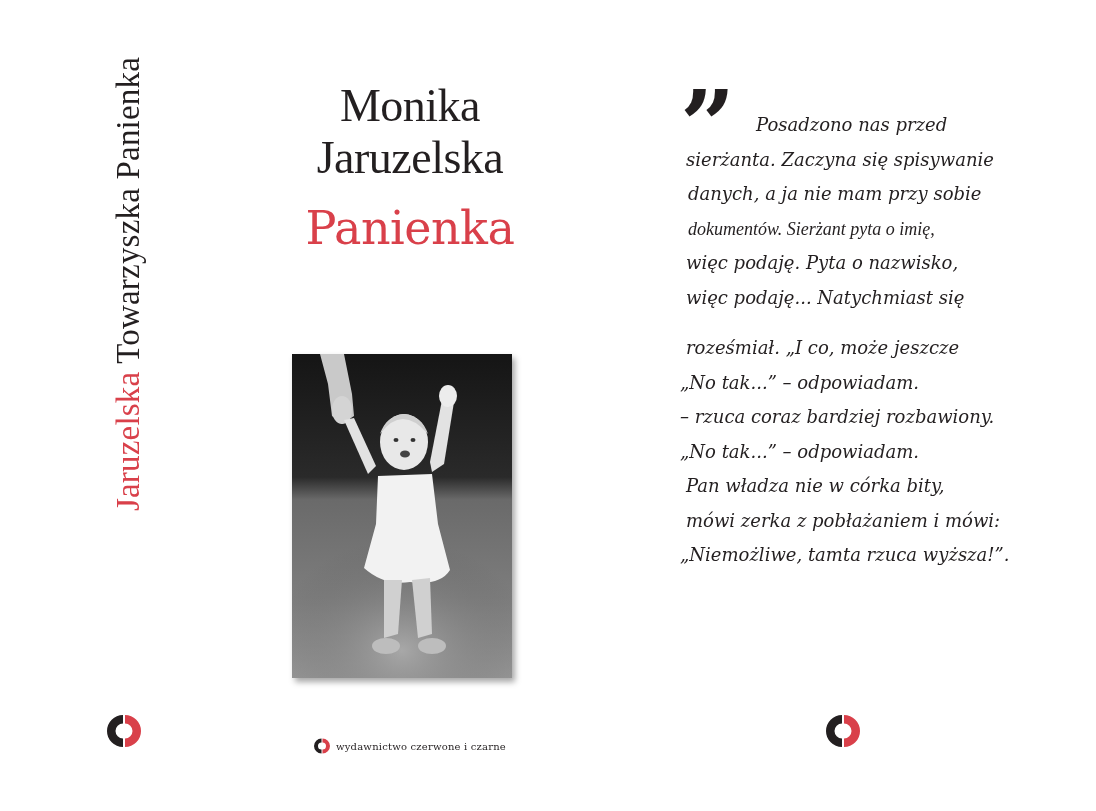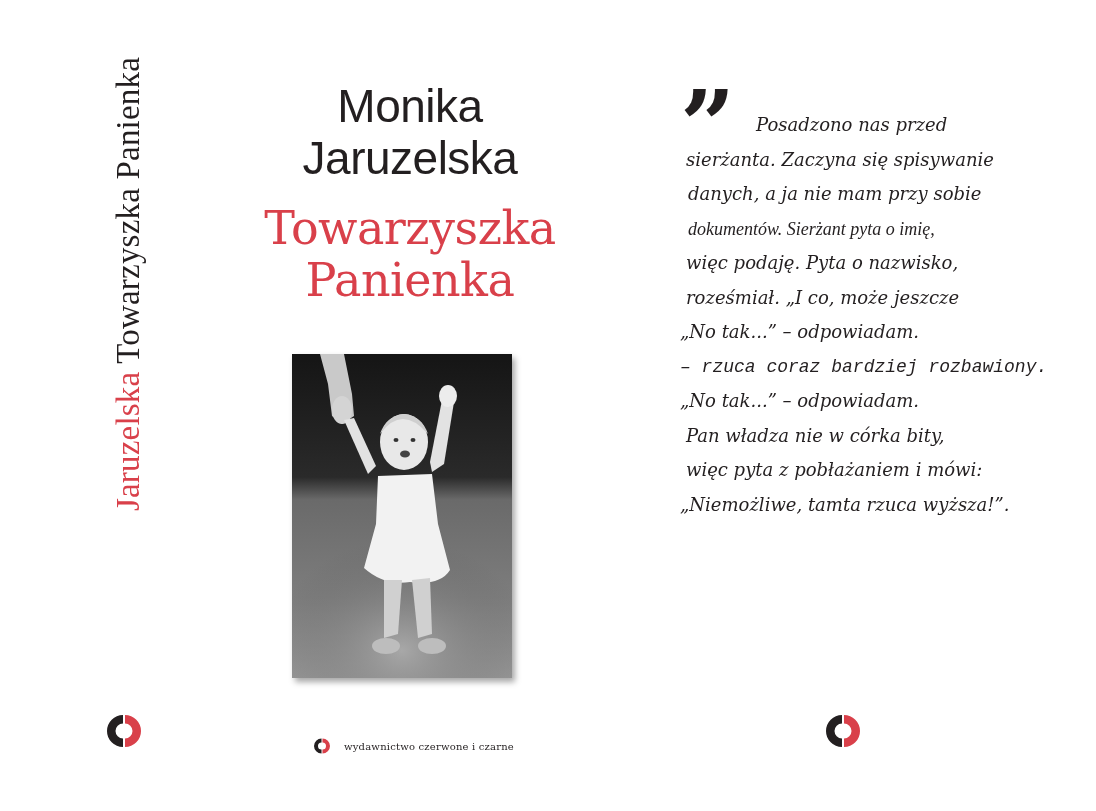--- a/index.html
+++ b/index.html
@@ -18,21 +18,21 @@
     white-space: nowrap;
     font-family: "Liberation Serif", "DejaVu Serif", serif;
     font-size: 33px; line-height: 1; letter-spacing: 0.2px;
   }
   .spine-author { color: #d9404a; }
   .spine-title { color: #231f20; }
 
   .front-author {
     position: absolute; left: 230px; top: 80px; width: 360px;
     text-align: center;
-    font-family: Liberation Sans, sans-serif;
+    font-family: Liberation Serif, serif;
     font-size: 46px; line-height: 52px; color: #231f20;
     letter-spacing: -0.5px;
   }
   .front-title {
     position: absolute; left: 230px; top: 202px; width: 360px;
     text-align: center;
     font-family: "DejaVu Serif", serif;
     font-size: 46px; line-height: 52px; color: #d9404a;
     letter-spacing: -0.5px;
   }
@@ -40,21 +40,21 @@
     position: absolute; left: 292px; top: 354px; width: 220px; height: 324px;
     box-shadow: 3px 4px 6px rgba(0,0,0,0.35);
     background: #2b2b2b;
     overflow: hidden;
   }
   .logo {
     position: absolute; width: 34px; height: 34px;
   }
   .publisher {
     position: absolute; left: 314px; top: 738px; height: 16px;
-    display: flex; align-items: center; gap: 14px;
+    display: flex; align-items: center; gap: 6px;
   }
   .publisher-name {
     font-family: "DejaVu Serif", serif; font-size: 10px; color: #231f20;
     letter-spacing: 0.2px;
   }
   .quote-mark {
     position: absolute; left: 680px; top: 78px;
     font-family: "DejaVu Serif", serif; font-weight: bold;
     font-size: 96px; line-height: 1; color: #231f20;
   }
@@ -79,21 +79,20 @@
 <svg class="logo" style="left:107px; top:714px;" viewBox="0 0 34 34">
   <path d="M16 1 A16 16 0 0 0 16 33 L16 24.5 A7.5 7.5 0 0 1 16 9.5 Z" fill="#231f20"></path>
   <path d="M18 1 A16 16 0 0 1 18 33 L18 24.5 A7.5 7.5 0 0 0 18 9.5 Z" fill="#d9404a"></path>
 </svg>
 
 <div class="front-author">
   <div>Monika</div>
   <div>Jaruzelska</div>
 </div>
 <div class="front-title">
-  <div>Towarzyszka</div>
   <div>Panienka</div>
 </div>
 
 <div class="photo">
   <svg width="220" height="324" viewBox="0 0 220 324">
     <defs>
       <linearGradient id="bg" x1="0" y1="0" x2="0" y2="1">
         <stop offset="0" stop-color="#151515"></stop>
         <stop offset="0.38" stop-color="#2a2a2a"></stop>
         <stop offset="0.45" stop-color="#6a6a6a"></stop>
@@ -139,25 +138,26 @@
   <span class="publisher-name">wydawnictwo czerwone i czarne</span>
 </div>
 
 <div class="quote-mark">”</div>
 <div class="blurb" id="blurb">
     <span class="blurb-line" style="padding-left: 86px; margin-top: 22px;">Posadzono nas przed</span>
     <span class="blurb-line" style="padding-left: 16px;">sierżanta. Zaczyna się spisywanie</span>
     <span class="blurb-line" style="padding-left: 18px;">danych, a ja nie mam przy sobie</span>
     <span class="blurb-line" style="padding-left: 18px; font-family: Liberation Serif, serif;">dokumentów. Sierżant pyta o imię,</span>
     <span class="blurb-line" style="padding-left: 16px; font-style: italic;">więc podaję. Pyta o nazwisko,</span>
-    <span class="blurb-line" style="padding-left: 16px;">roześmiał. „I co, może jeszcze</span>
+    <span class="blurb-line" style="padding-left: 16px;">więc podaję... Natychmiast się</span>
+    <span class="blurb-line" style="padding-left: 16px; margin-top: 16px;">roześmiał. „I co, może jeszcze</span>
     <span class="blurb-line" style="padding-left: 10px;">„No tak...” – odpowiadam.</span>
-    <span class="blurb-line" style="padding-left: 10px; font-family: Liberation Mono, monospace;">– rzuca coraz bardziej rozbawiony.</span>
+    <span class="blurb-line" style="padding-left: 10px;">– rzuca coraz bardziej rozbawiony.</span>
     <span class="blurb-line" style="padding-left: 10px;">„No tak...” – odpowiadam.</span>
     <span class="blurb-line" style="padding-left: 16px;">Pan władza nie w córka bity,</span>
-    <span class="blurb-line" style="padding-left: 16px;">więc pyta z pobłażaniem i mówi:</span>
+    <span class="blurb-line" style="padding-left: 16px;">mówi zerka z pobłażaniem i mówi:</span>
     <span class="blurb-line" style="padding-left: 10px;">„Niemożliwe, tamta rzuca wyższa!”.</span>
   </div>
 
 <svg class="logo" style="left:826px; top:714px;" viewBox="0 0 34 34">
   <path d="M16 1 A16 16 0 0 0 16 33 L16 24.5 A7.5 7.5 0 0 1 16 9.5 Z" fill="#231f20"></path>
   <path d="M18 1 A16 16 0 0 1 18 33 L18 24.5 A7.5 7.5 0 0 0 18 9.5 Z" fill="#d9404a"></path>
 </svg>
 
 </body></html>

